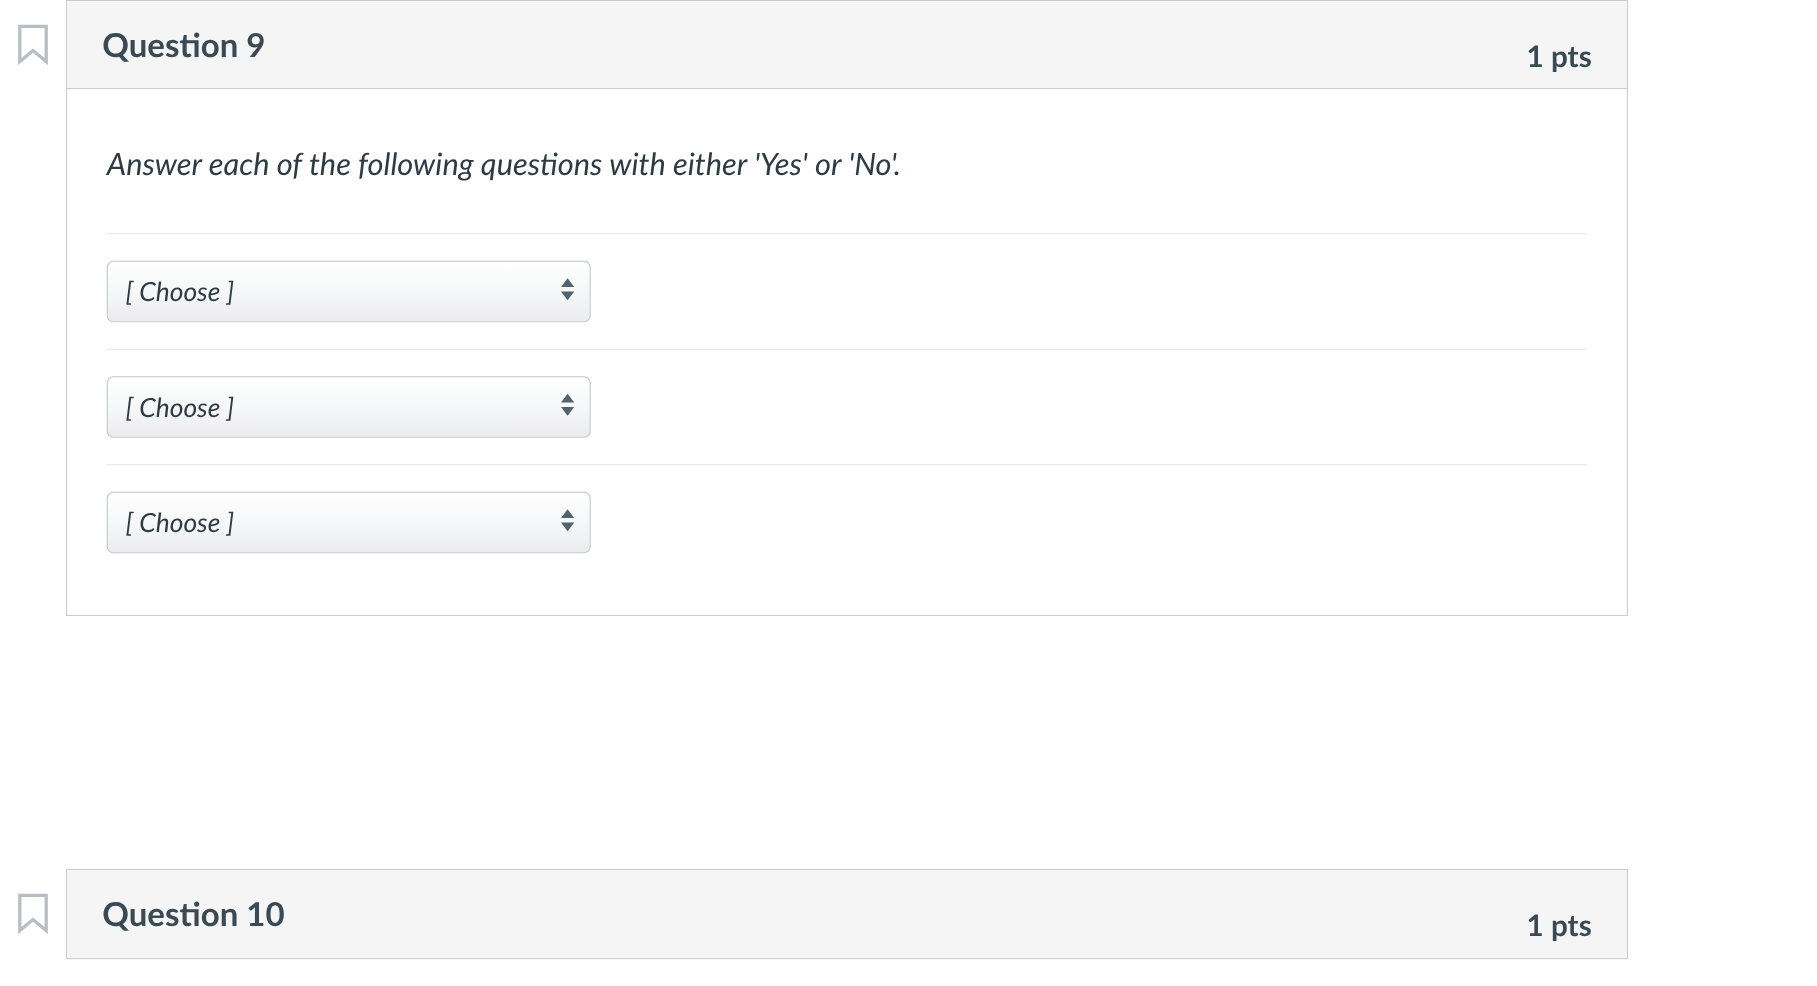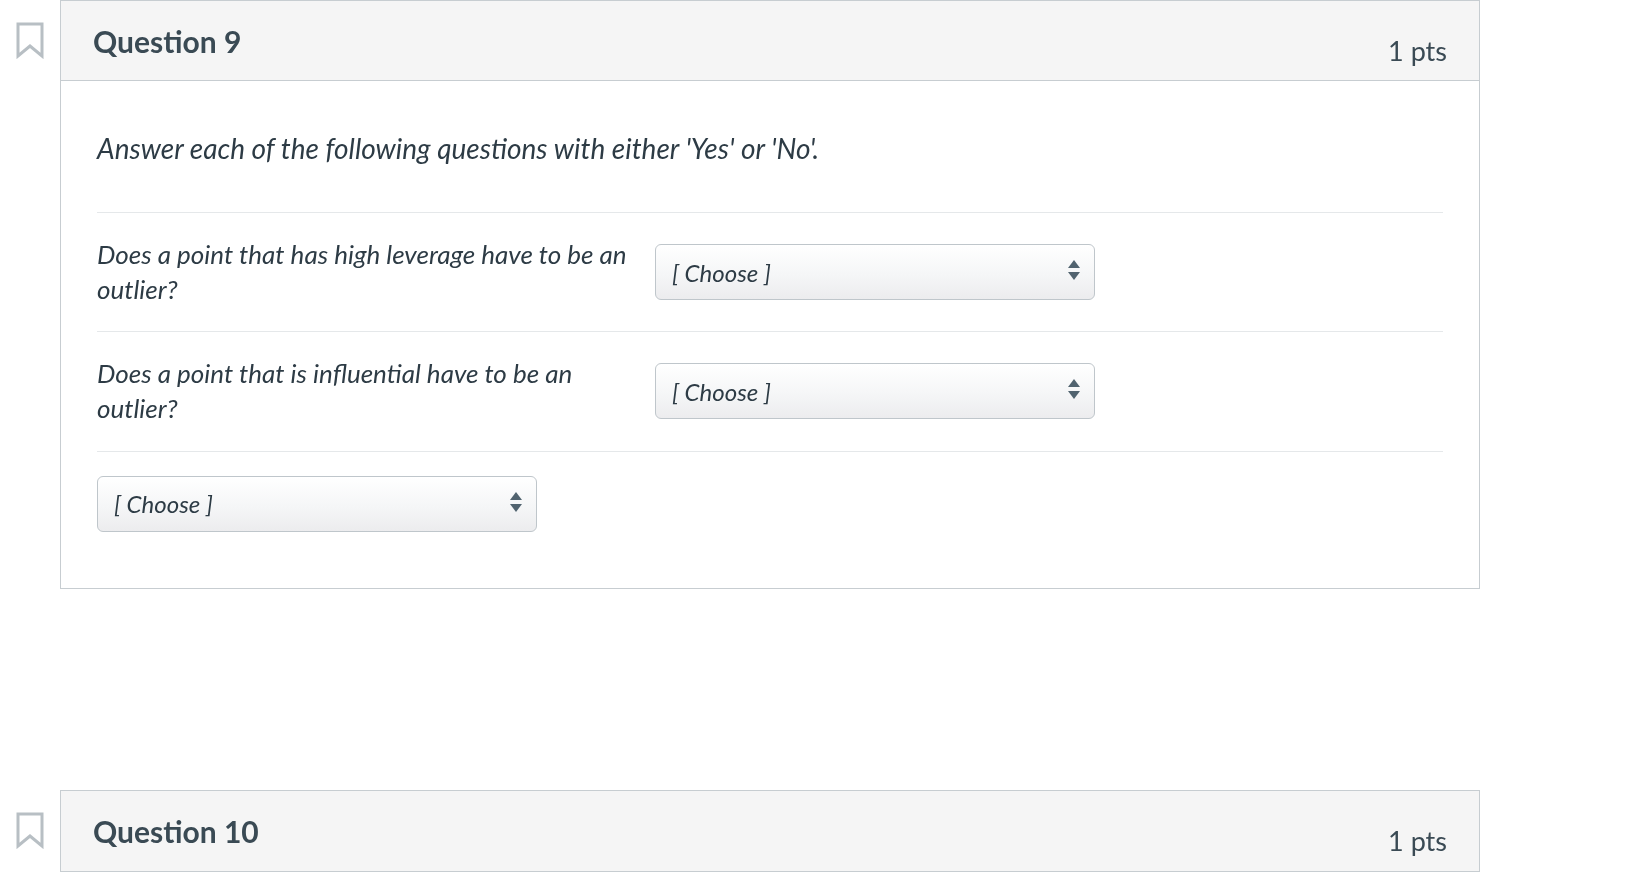--- a/index.html
+++ b/index.html
@@ -51,21 +51,21 @@
     height: 80px;
     padding: 0 32px;
   }
   .question-title {
     font-size: 30px;
     font-weight: 700;
     color: #3a4a54;
   }
   .question-pts {
     font-size: 27px;
-    font-weight: 400;
+    font-weight: 700;
     color: #3a4a54;
     margin-top: 19px;
   }
 
   .question-body {
     padding: 48px 36px 56px 36px;
     font-style: italic;
   }
   .prompt-text {
     font-size: 28px;
@@ -144,38 +144,36 @@
 
   <div class="question-card" style="top:0;">
     <div class="question-header">
       <span class="question-title">Question 9</span>
       <span class="question-pts">1 pts</span>
     </div>
     <div class="question-body">
       <p class="prompt-text">Answer each of the following questions with either 'Yes' or 'No'.</p>
 
       <div class="match-row">
-        <div class="match-label">Does a point that has high leverage have to be an outlier?</div>
         <div class="select-wrapper">
           <div class="fake-select">
             <span>[ Choose ]</span>
           </div>
           <div class="select-spinner">
             <svg class="up" width="14" height="10" viewBox="0 0 14 10">
                 <path d="M7 1 L13 9 L1 9 Z"></path>
               </svg>
             <svg width="14" height="10" viewBox="0 0 14 10">
                 <path d="M7 9 L13 1 L1 1 Z"></path>
               </svg>
           </div>
         </div>
       </div>
 
       <div class="match-row">
-        <div class="match-label">Does a point that is influential have to be an outlier?</div>
         <div class="select-wrapper">
           <div class="fake-select">
             <span>[ Choose ]</span>
           </div>
           <div class="select-spinner">
             <svg class="up" width="14" height="10" viewBox="0 0 14 10">
                 <path d="M7 1 L13 9 L1 9 Z"></path>
               </svg>
             <svg width="14" height="10" viewBox="0 0 14 10">
                 <path d="M7 9 L13 1 L1 1 Z"></path>

